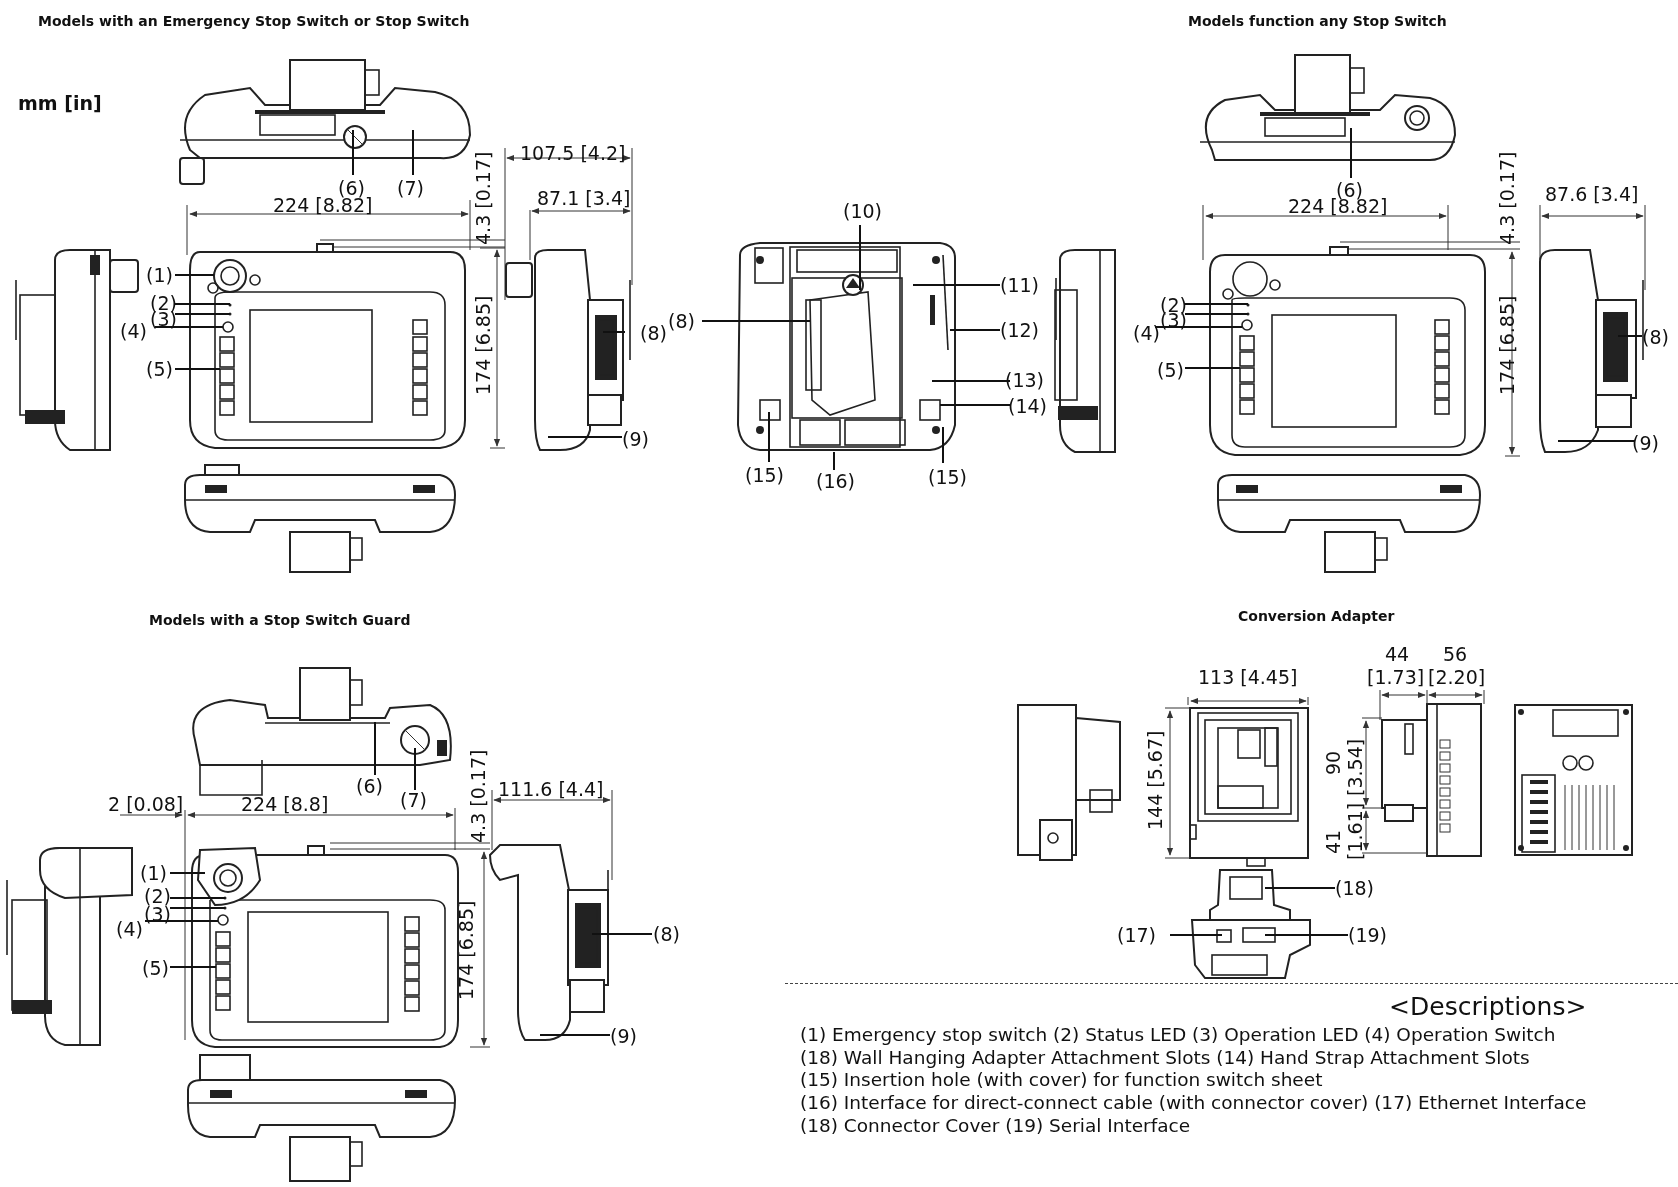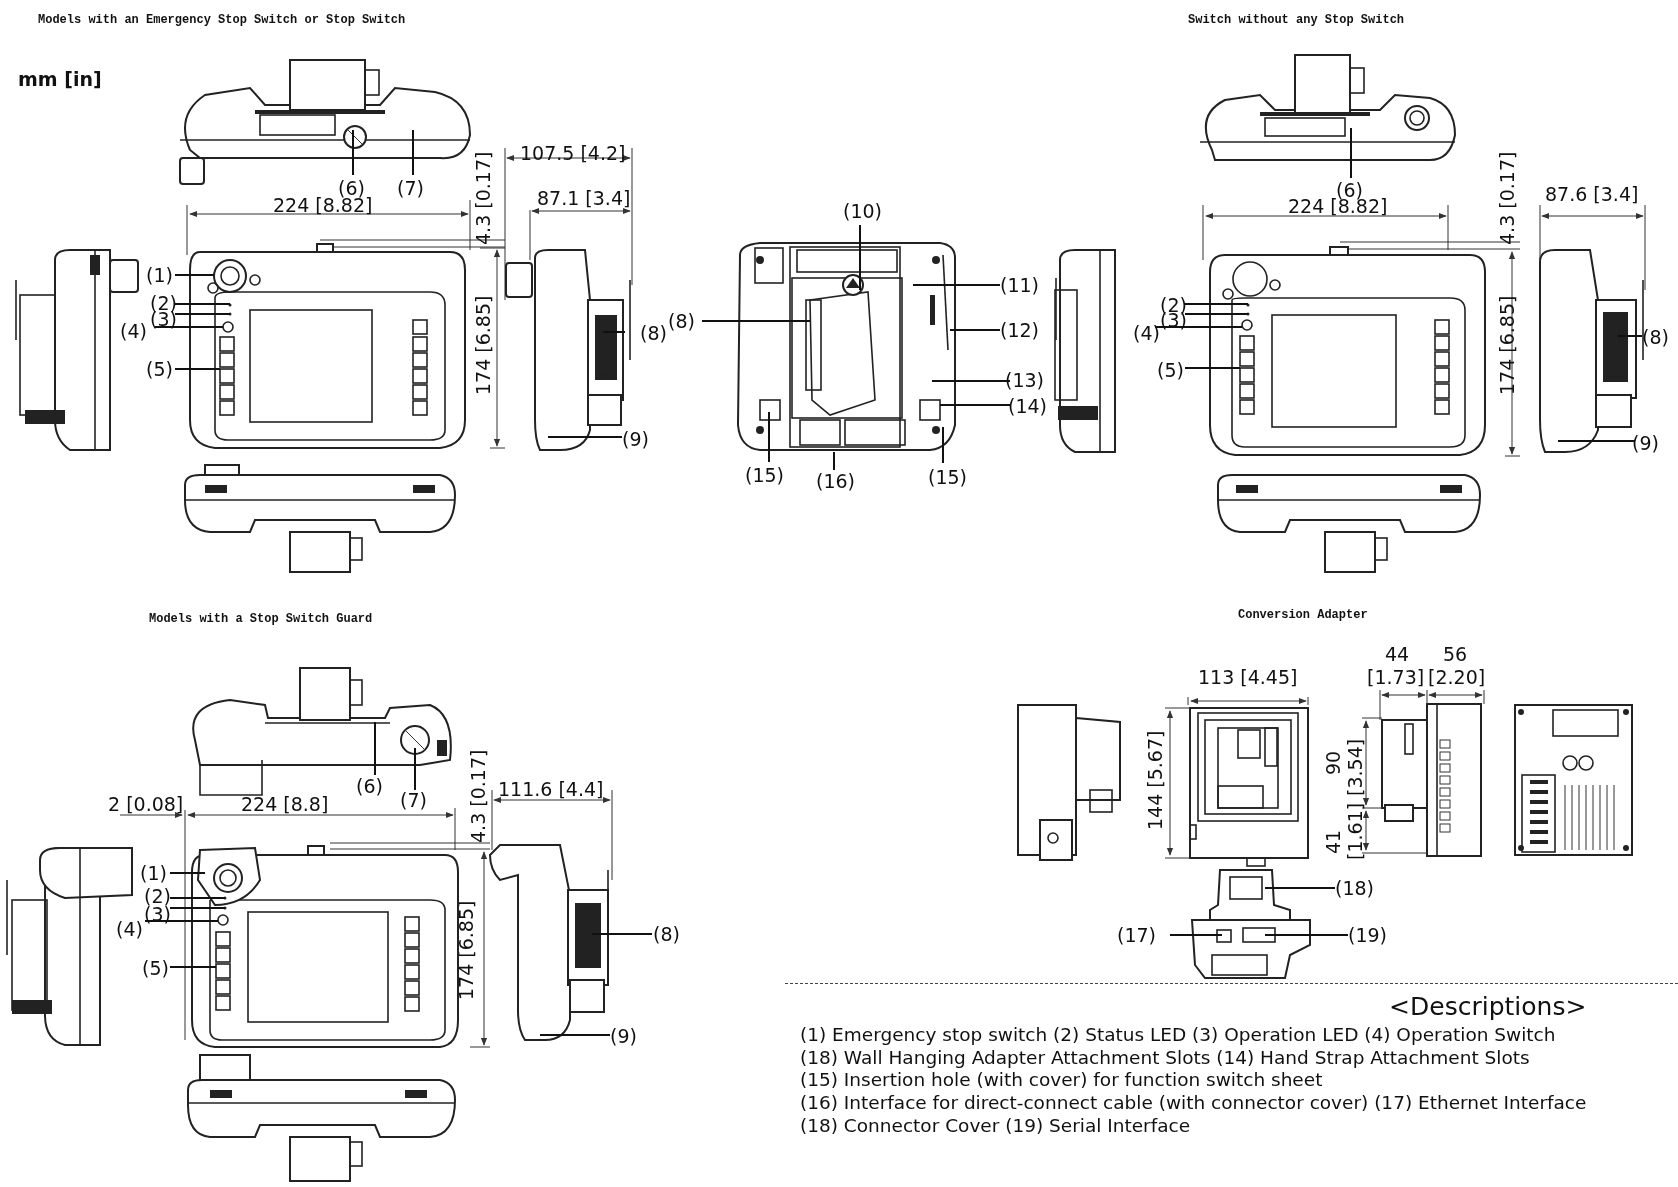--- a/index.html
+++ b/index.html
@@ -1,38 +1,38 @@
 <!DOCTYPE html>
 <html><head>
 <meta charset="utf-8">
 <style>
   html, body { margin:0; padding:0; background:#ffffff; }
   body { width:1678px; height:1187px; position:relative; overflow:hidden;
          font-family:"DejaVu Sans", sans-serif; color:#111; }
-  .title { position:absolute; font-weight:bold; font-size:12px; white-space:nowrap;font-family:Liberation Mono, monospace; }
+  .title { position:absolute; font-weight:bold; font-size:14px; white-space:nowrap; }
   .units { position:absolute; font-weight:bold; font-size:19px; }
   svg.draw { position:absolute; left:0; top:0; }
   svg.draw text { font-family:"DejaVu Sans", sans-serif; font-size:19px; fill:#111; }
   svg.draw .dim { font-size:19px; }
   .stroke { stroke:#222; fill:none; stroke-width:1.6; }
   .thin { stroke:#333; fill:none; stroke-width:1; }
   .body { stroke:#222; fill:#fff; stroke-width:2; }
   .dark { fill:#222; stroke:none; }
   .leader { stroke:#111; stroke-width:2; }
   .divider { position:absolute; left:785px; top:983px; width:893px; border-top:1px dashed #444; }
   .desc { position:absolute; left:800px; top:992px; font-family:"DejaVu Sans", sans-serif; }
   .desc-heading { font-size:25px; margin:0 0 3px 20px;text-align:right; }
   .desc-line { font-size:18.5px; line-height:22.7px; white-space:nowrap; }
 </style>
 </head>
 <body>
 
 <div class="title" style="left:38px;top:13px;">Models with an Emergency Stop Switch or Stop Switch</div>
-<div class="units" style="left:18px;top:68px;">mm [in]</div>
-<div class="title" style="left:1188px;top:13px;">Switch without any Stop Switch</div>
+<div class="units" style="left:18px;top:92px;">mm [in]</div>
+<div class="title" style="left:1188px;top:13px;">Models function any Stop Switch</div>
 <div class="title" style="left:149px;top:612px;">Models with a Stop Switch Guard</div>
 <div class="title" style="left:1238px;top:608px;">Conversion Adapter</div>
 
 <svg class="draw" width="1678" height="1187" viewBox="0 0 1678 1187">
   <defs>
     <marker id="arr" viewBox="0 0 10 10" refX="9" refY="5" markerWidth="8" markerHeight="8" orient="auto-start-reverse">
       <path d="M0,1 L10,5 L0,9 z" fill="#333"></path>
     </marker>
   </defs>
 

